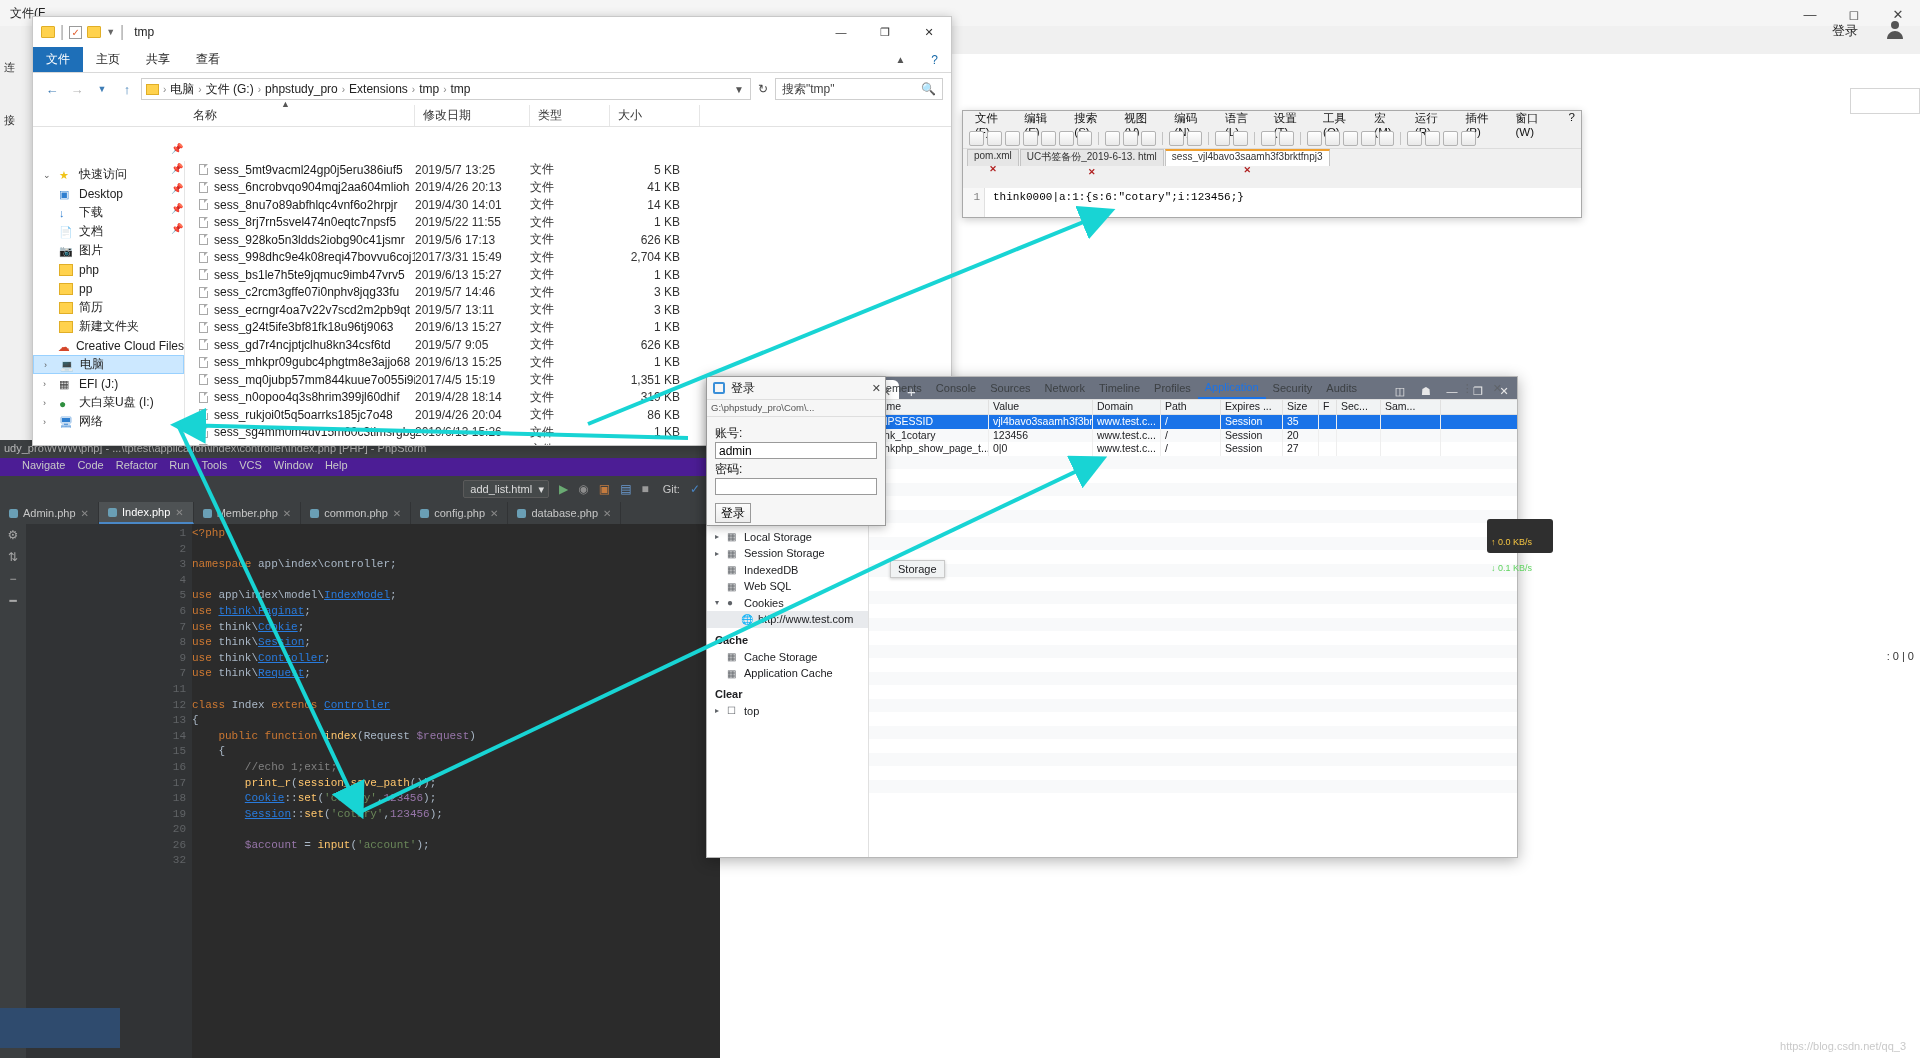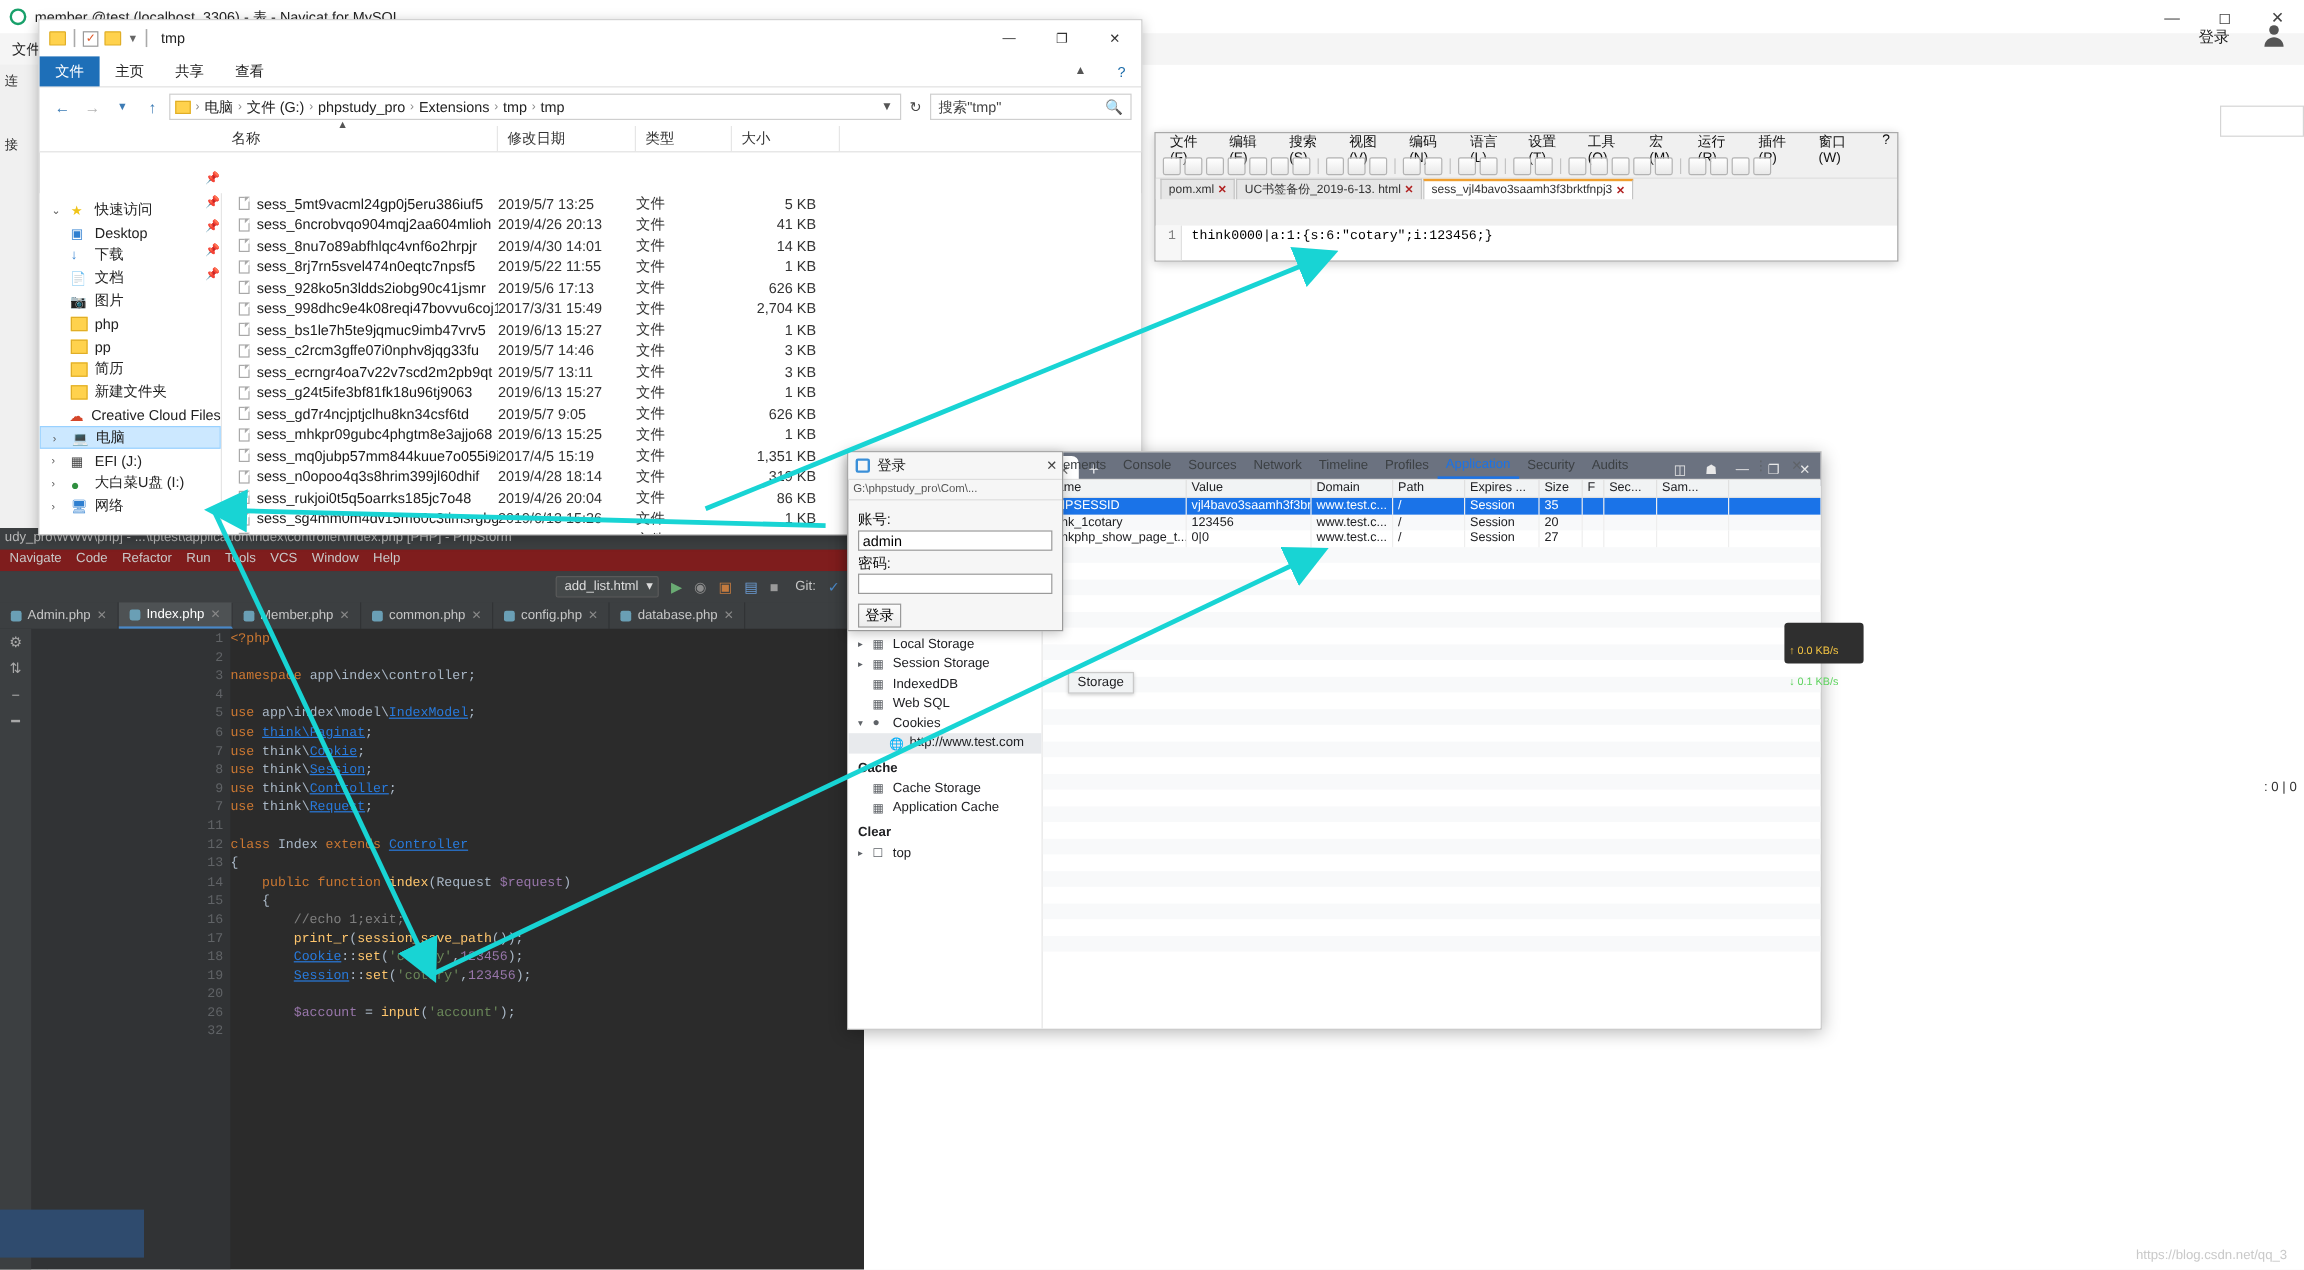--- a/index.html
+++ b/index.html
@@ -20,21 +20,21 @@
   #nv-right-btns { position:absolute; right:0; top:0; height:28px; display:flex; }
   #nv-right-btns div { width:44px; height:28px; display:flex; align-items:center; justify-content:center; font-size:13px; color:#444; }
   #nv-login { position:absolute; right:62px; top:22px; font-size:13px; color:#222; }
   #nv-avatar { position:absolute; right:14px; top:18px; width:22px; height:22px; }
   #nv-avatar svg { width:22px; height:22px; }
   .nv-stub { position:absolute; font-size:11px; color:#333; }
 
   
   #phpstorm { position:absolute; left:0; top:440px; width:720px; height:618px; background:#3c3f41; color:#bbb; font-size:11px; }
   #ps-path { height:18px; background:#3c3f41; color:#b8b8b8; font-size:11px; padding:2px 4px; white-space:nowrap; overflow:hidden; }
-  #ps-menu { height:18px; background:#7f1d1d; display:flex; font-size:11px; color:#c8c8c8; padding-left:2px; }
+  #ps-menu { height:18px; background:#4c1d95; display:flex; font-size:11px; color:#c8c8c8; padding-left:16px; }
   #ps-menu span { padding:1px 6px; }
   #ps-toolbar { height:26px; background:#3c3f41; display:flex; align-items:center; font-size:11px; color:#c8c8c8; padding-left:6px; gap:10px; }
   #ps-run-combo { background:#45494a; border:1px solid #5a5a5a; height:18px; padding:0 16px 0 6px; line-height:17px; border-radius:2px; font-size:11px; position:relative; color:#ddd;}
   #ps-run-combo:after { content:"\25BE"; position:absolute; right:4px; top:0; }
   .ps-ic { font-size:12px; }
   #ps-tabs { height:22px; background:#3c3f41; display:flex; align-items:stretch; font-size:11px; }
   #ps-tabs .ps-tab { display:flex; align-items:center; gap:5px; padding:0 9px; color:#c7c7c7; border-right:1px solid #313335; }
   #ps-tabs .ps-tab.active { background:#4e5254; color:#fff; border-bottom:2px solid #4a88c7; }
   #ps-tabs .ps-tab .dot { width:9px; height:9px; border-radius:2px; background:#6a9fb5; display:inline-block; }
   #ps-tabs .ps-tab .x { color:#8a8a8a; font-size:10px; }
@@ -99,21 +99,21 @@
   #npp { position:absolute; left:962px; top:110px; width:620px; height:108px; background:#f0f0f0; border:1px solid #a9a9a9; box-shadow:0 2px 8px rgba(0,0,0,.2); overflow:hidden;}
   #npp-title { height:22px; display:flex; align-items:center; gap:6px; padding-left:6px; font-size:12px; color:#333; background:#f0f0f0;}
   #npp-ic { width:14px; height:14px; background:#fff; border:1px solid #9a9a9a; position:relative; }
   #npp-ic:after{content:"";position:absolute;right:-2px;top:-2px;width:7px;height:7px;background:#e8a33d;transform:rotate(45deg);}
   #npp-menu { height:17px; display:flex; font-size:11.5px; color:#111; padding-left:6px; }
   #npp-menu span { padding:0 6px; }
   #npp-tools { height:21px; display:flex; align-items:center; gap:3px; padding-left:6px; border-bottom:1px solid #dcdcdc;}
   .tb { width:15px; height:15px; border:1px solid #b3b3b3; background:linear-gradient(#fff,#e9e9e9); border-radius:2px; }
   .tbsep { width:1px; height:13px; background:#c3c3c3; margin:0 3px; }
   #npp-tabs { height:17px; display:flex; align-items:stretch; font-size:10px; padding-left:4px; background:#f0f0f0;}
-  .npt { padding:0 6px; display:flex; align-items:center; gap:3px; background:#e6e6e6; border:1px solid #c4c4c4; border-bottom:none; color:#333; margin-right:1px;}
+  .npt { padding:0 6px; display:flex; align-items:center; gap:3px; background:#e6e6e6; border:1px solid #c4c4c4; border-bottom:none; color:#333; margin-right:1px;flex-direction:column;}
   .npt.active { background:#fff; border-top:2px solid #f0a030; }
   .npt .x { color:#b02020; font-weight:bold; font-size:9px;}
   #npp-edit { position:absolute; left:0; top:77px; right:0; bottom:0; background:#fff; display:flex; font-family:"Liberation Mono", monospace; font-size:11px;}
   #npp-ln { width:22px; text-align:right; padding-right:4px; color:#808080; background:#f7f7f7; border-right:1px solid #e0e0e0; padding-top:3px;}
   #npp-code { padding:3px 0 0 8px; color:#000; white-space:pre; }
 
   
   #login { position:absolute; left:706px; top:376px; width:180px; height:150px; background:#f6f6f6; border:1px solid #9a9a9a; box-shadow:0 2px 9px rgba(0,0,0,.25); }
   #login-tb { height:22px; display:flex; align-items:center; gap:6px; padding:0 4px 0 6px; background:#f6f6f6; font-size:12px; color:#222; }
   #login-tb .gic { width:12px; height:12px; border:2px solid #3a8fd8; border-radius:2px; }
@@ -173,24 +173,20 @@
   #right-num { position:absolute; right:6px; top:650px; font-size:11px; color:#333; }
   #wm { position:absolute; right:14px; bottom:6px; font-size:11px; color:#c9c9c9; }
 
   
   #arrows { position:absolute; left:0; top:0; width:1920px; height:1058px; pointer-events:none; }
 </style>
 </head>
 <body>
 
 <div id="navicat">
-  <div class="nv-title">
-    <span class="nvicon"></span>
-    <span>member @test (localhost_3306) - 表 - Navicat for MySQL</span>
-  </div>
   <div class="nv-menubar">
     <span>文件(F</span>
   </div>
   <div class="nv-left">
     <div>连</div>
     <div style="margin-top:26px;">接</div>
   </div>
   <div class="nv-body">
     <div class="nv-tree">
       <i>›</i>

